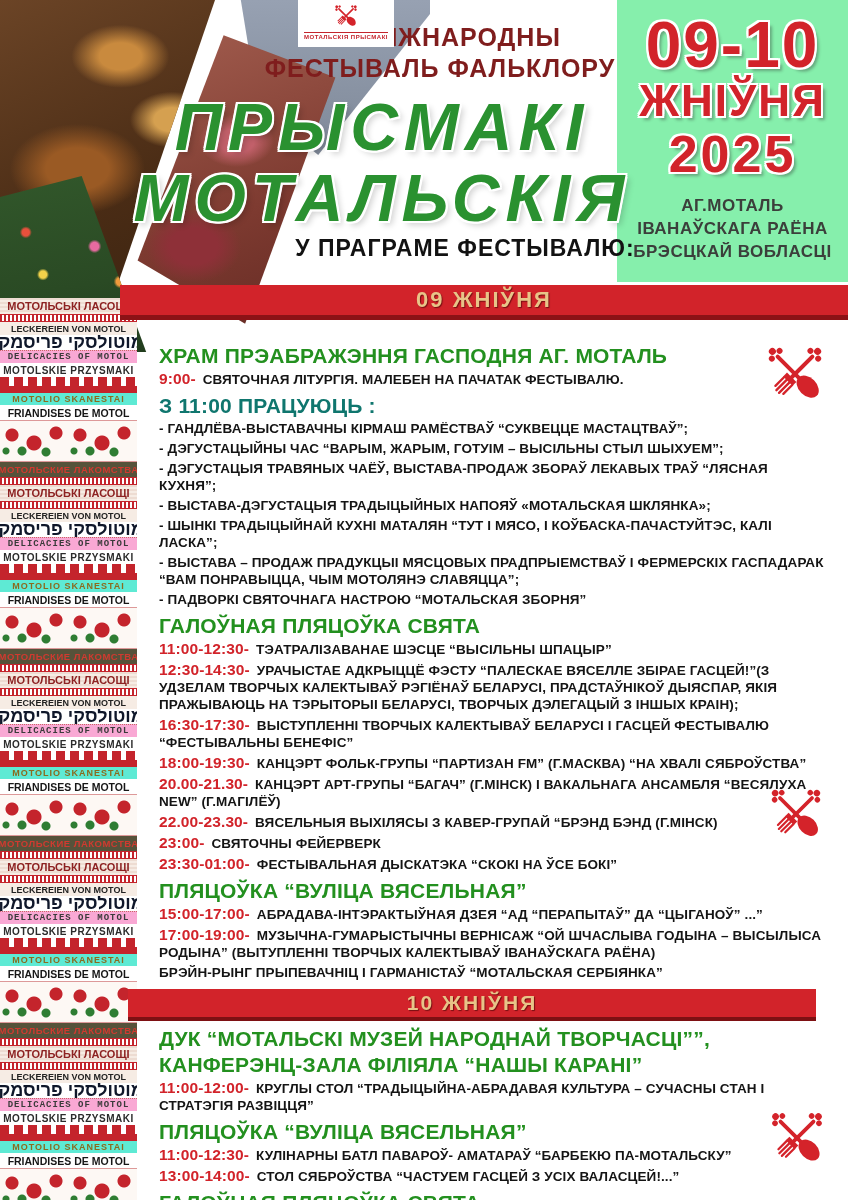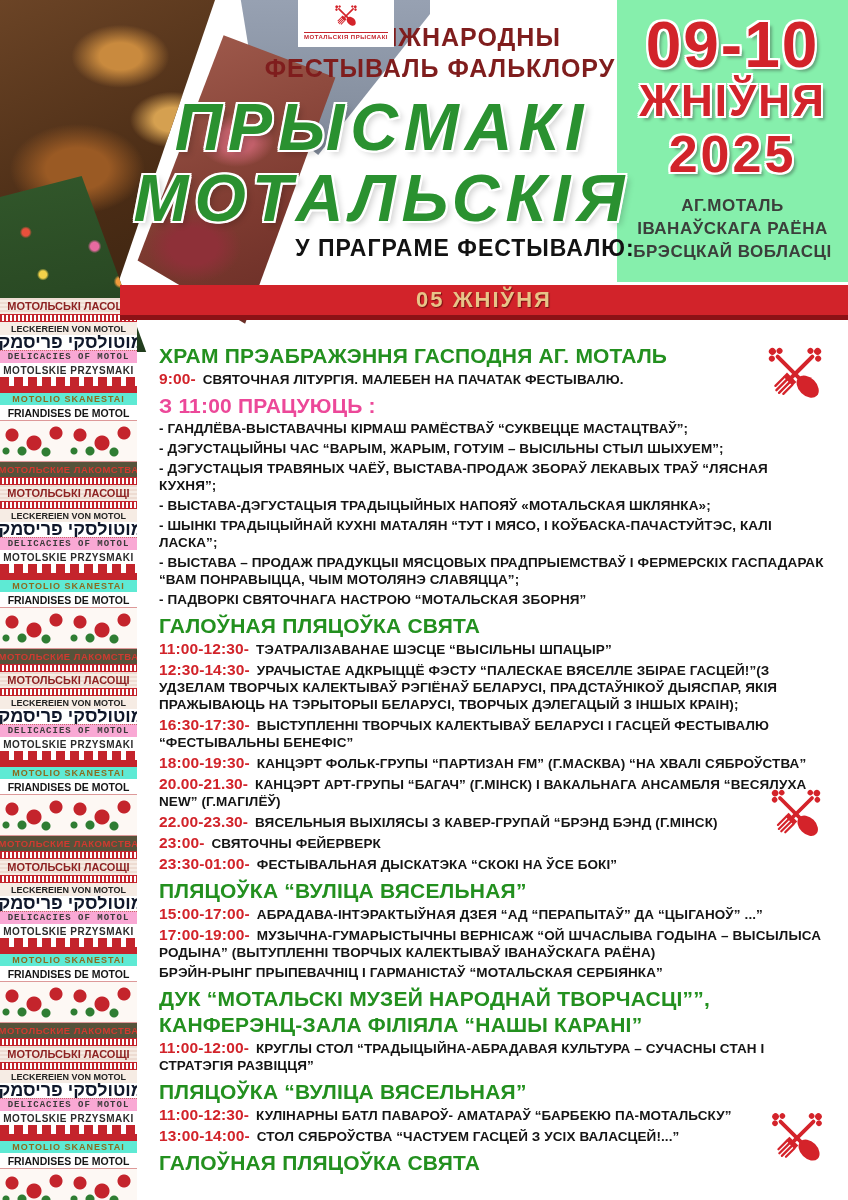--- a/index.html
+++ b/index.html
@@ -92,21 +92,21 @@
             border-bottom:5px solid #8c1216;z-index:4;text-align:center;}
   .banner-label{color:#e8c488;font-size:22px;line-height:30px;letter-spacing:2px;
             text-shadow:1px 1px 1px rgba(60,0,0,.6);}
   .banner10{margin:8px 0 6px -31px;width:688px;height:28px;background:#d2232a;border-bottom:4px solid #7e1013;text-align:center;}
   .banner10 .banner-label{line-height:28px;font-size:21px;}
 
   
   .content{position:absolute;left:159px;top:338px;width:670px;z-index:3;}
   .sec-h{font-size:21px;line-height:23px;margin:6px 0 3px;letter-spacing:.2px;}
   .h-green{color:#23901f;}
-  .h-red{color:#ec4899;}
+  .h-red{color:#0f766e;}
   .h-follow{margin-top:0;}
   .entry{font-size:13.5px;line-height:17px;margin:0 0 3px;color:#141414;letter-spacing:.1px;}
   .entry .time{color:#d2232a;font-size:15.5px;padding-right:7px;}
 
   
   .fsicon{position:absolute;z-index:4;}
   .fs1{left:756px;top:330px;width:78px;height:88px;}
   .fs2{left:760px;top:773px;width:72px;height:82px;}
   .fs3{left:760px;top:1096px;width:74px;height:84px;}
   .fsicon svg{width:100%;height:100%;display:block;}
@@ -233,21 +233,21 @@
       <div class="band b-label b-he">מוטולסקי פריסמקי</div>
       <div class="band b-label b-en">DELICACIES OF MOTOL</div>
       <div class="band b-label b-pl">MOTOLSKIE PRZYSMAKI</div>
       <div class="band orn-battlement"></div>
       <div class="band b-label b-lt">MOTOLIO SKANESTAI</div>
       <div class="band b-label b-fr">FRIANDISES DE MOTOL</div>
       <div class="band orn-roses"></div>
     </div>
 
   <div class="banner09">
-    <div class="banner-label">05 ЖНІЎНЯ</div>
+    <div class="banner-label">09 ЖНІЎНЯ</div>
   </div>
 
   <div class="content">
     <div id="day1-sections">
         <div class="sec-h h-green">ХРАМ ПРЭАБРАЖЭННЯ ГАСПОДНЯ АГ. МОТАЛЬ</div>
         <p class="entry"><span class="time">9:00-</span><span>СВЯТОЧНАЯ ЛІТУРГІЯ. МАЛЕБЕН НА ПАЧАТАК ФЕСТЫВАЛЮ.</span></p>
         <div class="sec-h h-red">З 11:00 ПРАЦУЮЦЬ :</div>
         <p class="entry"><span>- ГАНДЛЁВА-ВЫСТАВАЧНЫ КІРМАШ РАМЁСТВАЎ  “СУКВЕЦЦЕ МАСТАЦТВАЎ”;</span></p>
         <p class="entry"><span>- ДЭГУСТАЦЫЙНЫ ЧАС “ВАРЫМ, ЖАРЫМ, ГОТУІМ – ВЫСІЛЬНЫ СТЫЛ ШЫХУЕМ”;</span></p>
         <p class="entry"><span>- ДЭГУСТАЦЫЯ ТРАВЯНЫХ ЧАЁЎ, ВЫСТАВА-ПРОДАЖ ЗБОРАЎ ЛЕКАВЫХ ТРАЎ “ЛЯСНАЯ КУХНЯ”;</span></p>
@@ -262,20 +262,23 @@
         <p class="entry"><span class="time">18:00-19:30-</span><span>КАНЦЭРТ ФОЛЬК-ГРУПЫ “ПАРТИЗАН FM” (Г.МАСКВА) “НА ХВАЛІ СЯБРОЎСТВА”</span></p>
         <p class="entry"><span class="time">20.00-21.30-</span><span>КАНЦЭРТ АРТ-ГРУПЫ “БАГАЧ” (Г.МІНСК) І ВАКАЛЬНАГА АНСАМБЛЯ “ВЕСЯЛУХА NEW” (Г.МАГІЛЁЎ)</span></p>
         <p class="entry"><span class="time">22.00-23.30-</span><span>ВЯСЕЛЬНЫЯ ВЫХІЛЯСЫ З КАВЕР-ГРУПАЙ “БРЭНД БЭНД (Г.МІНСК)</span></p>
         <p class="entry"><span class="time">23:00-</span><span>СВЯТОЧНЫ ФЕЙЕРВЕРК</span></p>
         <p class="entry"><span class="time">23:30-01:00-</span><span>ФЕСТЫВАЛЬНАЯ ДЫСКАТЭКА “СКОКІ НА ЎСЕ БОКІ”</span></p>
         <div class="sec-h h-green">ПЛЯЦОЎКА “ВУЛІЦА ВЯСЕЛЬНАЯ”</div>
         <p class="entry"><span class="time">15:00-17:00-</span><span>АБРАДАВА-ІНТЭРАКТЫЎНАЯ ДЗЕЯ “АД “ПЕРАПЫТАЎ” ДА “ЦЫГАНОЎ” ...”</span></p>
         <p class="entry"><span class="time">17:00-19:00-</span><span>МУЗЫЧНА-ГУМАРЫСТЫЧНЫ ВЕРНІСАЖ “ОЙ ШЧАСЛЫВА ГОДЫНА – ВЫСЫЛЫСА РОДЫНА” (ВЫТУПЛЕННІ ТВОРЧЫХ КАЛЕКТЫВАЎ ІВАНАЎСКАГА РАЁНА)</span></p>
         <p class="entry"><span>БРЭЙН-РЫНГ ПРЫПЕВАЧНІЦ І ГАРМАНІСТАЎ “МОТАЛЬСКАЯ СЕРБІЯНКА”</span></p>
       </div>
+    <div class="banner10">
+      <div class="banner-label">10 ЖНІЎНЯ</div>
+    </div>
     <div id="day2-sections">
         <div class="sec-h h-green">ДУК “МОТАЛЬСКІ МУЗЕЙ НАРОДНАЙ  ТВОРЧАСЦІ””,</div>
         <div class="sec-h h-green h-follow">КАНФЕРЭНЦ-ЗАЛА ФІЛІЯЛА “НАШЫ КАРАНІ”</div>
         <p class="entry"><span class="time">11:00-12:00-</span><span>КРУГЛЫ СТОЛ “ТРАДЫЦЫЙНА-АБРАДАВАЯ КУЛЬТУРА – СУЧАСНЫ СТАН І СТРАТЭГІЯ РАЗВІЦЦЯ”</span></p>
         <div class="sec-h h-green">ПЛЯЦОЎКА “ВУЛІЦА ВЯСЕЛЬНАЯ”</div>
         <p class="entry"><span class="time">11:00-12:30-</span><span>КУЛІНАРНЫ БАТЛ ПАВАРОЎ- АМАТАРАЎ “БАРБЕКЮ ПА-МОТАЛЬСКУ”</span></p>
         <p class="entry"><span class="time">13:00-14:00-</span><span>СТОЛ СЯБРОЎСТВА “ЧАСТУЕМ ГАСЦЕЙ З УСІХ ВАЛАСЦЕЙ!...”</span></p>
         <div class="sec-h h-green">ГАЛОЎНАЯ ПЛЯЦОЎКА СВЯТА</div>
       </div>
 

